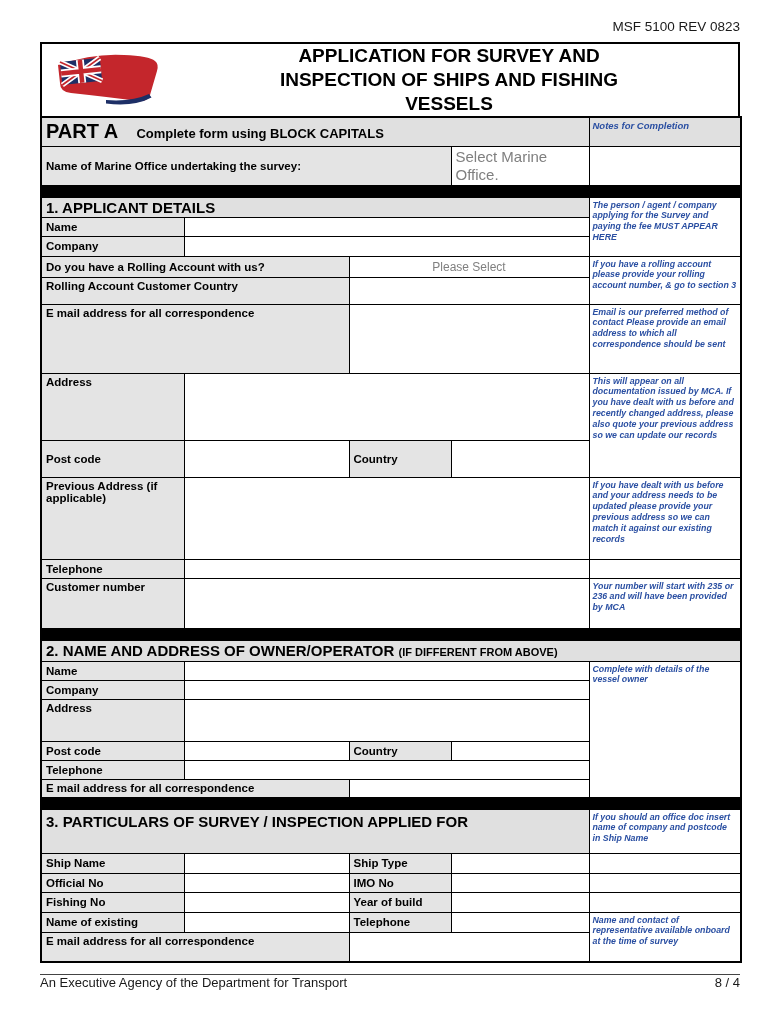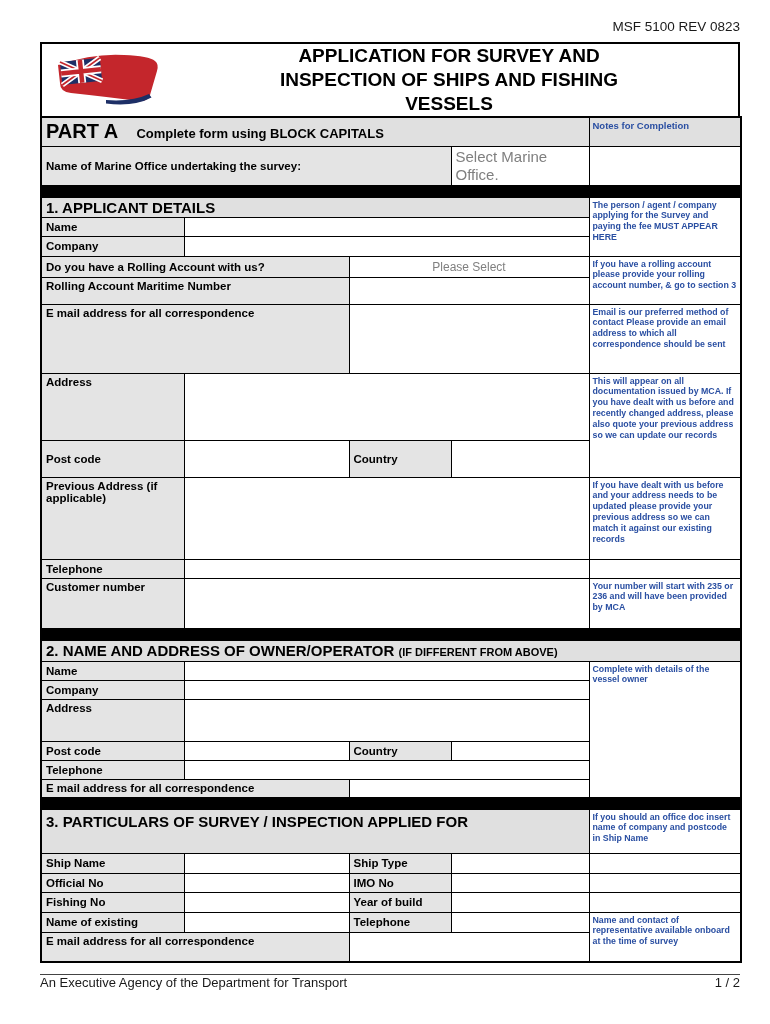--- a/index.html
+++ b/index.html
@@ -21,21 +21,21 @@
 
   
   table.form { border-collapse:collapse; table-layout:fixed; width:700px; margin-top:-2px;
     border:2px solid #000; }
   td { border:1px solid #000; padding:1px 4px; vertical-align:middle; overflow:hidden; }
   td.lbl { background:#e4e4e4; font-weight:bold; font-size:11.5px;margin-top:33px; }
   td.lbl-top { vertical-align:top; padding-top:2px; }
   td.hdr { background:#e0e0e0; font-weight:bold; font-size:15px; }
   td.hdr-top { vertical-align:top; padding-top:3px; }
   td.field { background:#fff; }
-  td.note, td.note-hdr { color:#2a4fa2; font-weight:bold; font-size:8.8px;
+  td.note, td.note-hdr { color:#2a4fa2; font-weight:bold; font-style:italic; font-size:8.8px;
     line-height:1.25; vertical-align:top; padding:2px 3px; }
   td.note-hdr { background:#e0e0e0; font-size:9.5px; }
   tr.bar td { background:#000; border:1px solid #000; padding:0; }
   .parta-big { font-size:20px; font-weight:bold;margin-top:48px; }
   .parta-sub { font-size:13px; font-weight:bold; margin-left:14px; }
   .hdr-suffix { font-size:11px; font-weight:bold; }
   .ph { color:#7f7f7f; font-size:15px; font-weight:normal;text-align:right; }
   .ph-center { text-align:center; color:#7f7f7f; font-size:12px; }
 
   
@@ -110,21 +110,21 @@
       <tr style="height:20px">
         <td class="lbl">Company</td>
         <td class="field" colspan="3"></td>
       </tr>
       <tr style="height:21px">
         <td class="lbl" colspan="2">Do you have a Rolling Account with us?</td>
         <td class="field ph-center" colspan="2">Please Select</td>
         <td class="note" rowspan="2">If you have a rolling account please provide your rolling account number, &amp; go to section 3</td>
       </tr>
       <tr style="height:27px">
-        <td class="lbl lbl-top" colspan="2">Rolling Account Maritime Number</td>
+        <td class="lbl lbl-top" colspan="2">Rolling Account Customer Country</td>
         <td class="field" colspan="2"></td>
       </tr>
       <tr style="height:69px">
         <td class="lbl lbl-top" colspan="2">E mail address for all correspondence</td>
         <td class="field" colspan="2"></td>
         <td class="note">Email is our preferred method of contact Please provide an email address to which all correspondence should be sent</td>
       </tr>
       <tr style="height:67px">
         <td class="lbl lbl-top">Address</td>
         <td class="field" colspan="3"></td>
@@ -229,16 +229,16 @@
       <tr style="height:30px">
         <td class="lbl lbl-top" colspan="2">E mail address for all correspondence</td>
         <td class="field" colspan="2"></td>
       </tr>
     </tbody>
       </table>
   </div>
 
   <div class="footer">
     <span>An Executive Agency of the Department for Transport</span>
-    <span>1 / 2</span>
+    <span>8 / 4</span>
   </div>
 
 </div>
 
 </body></html>

